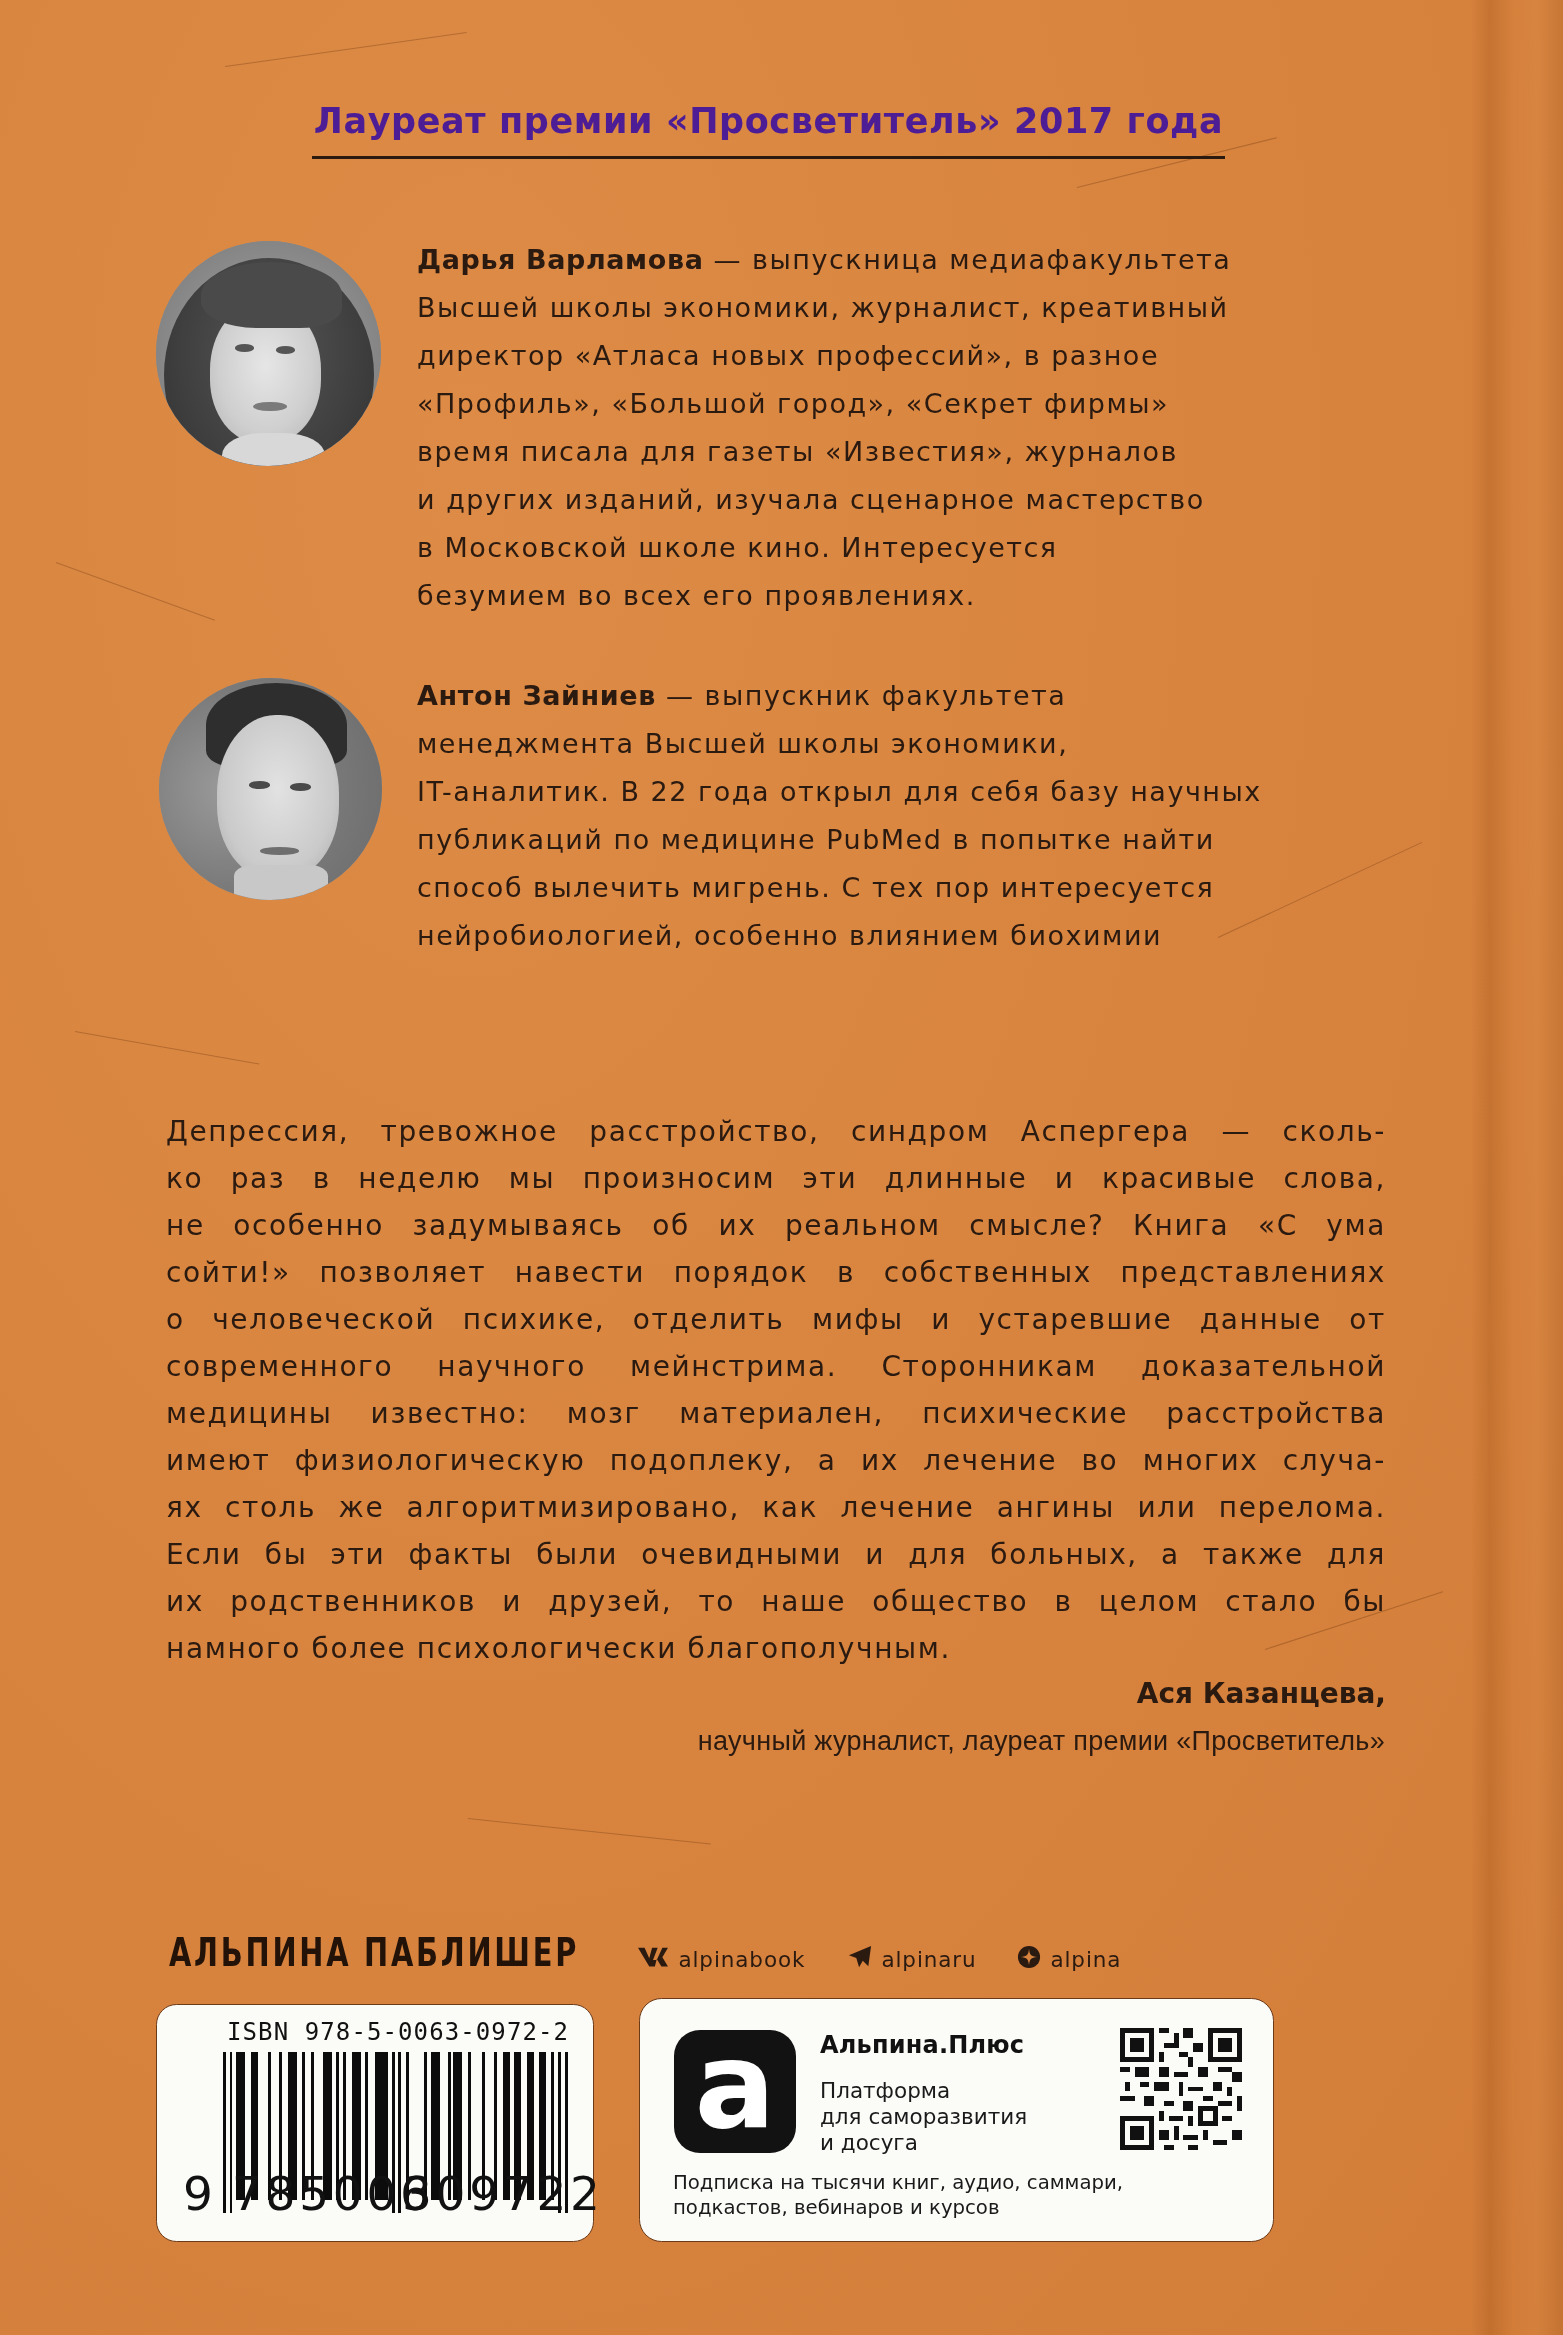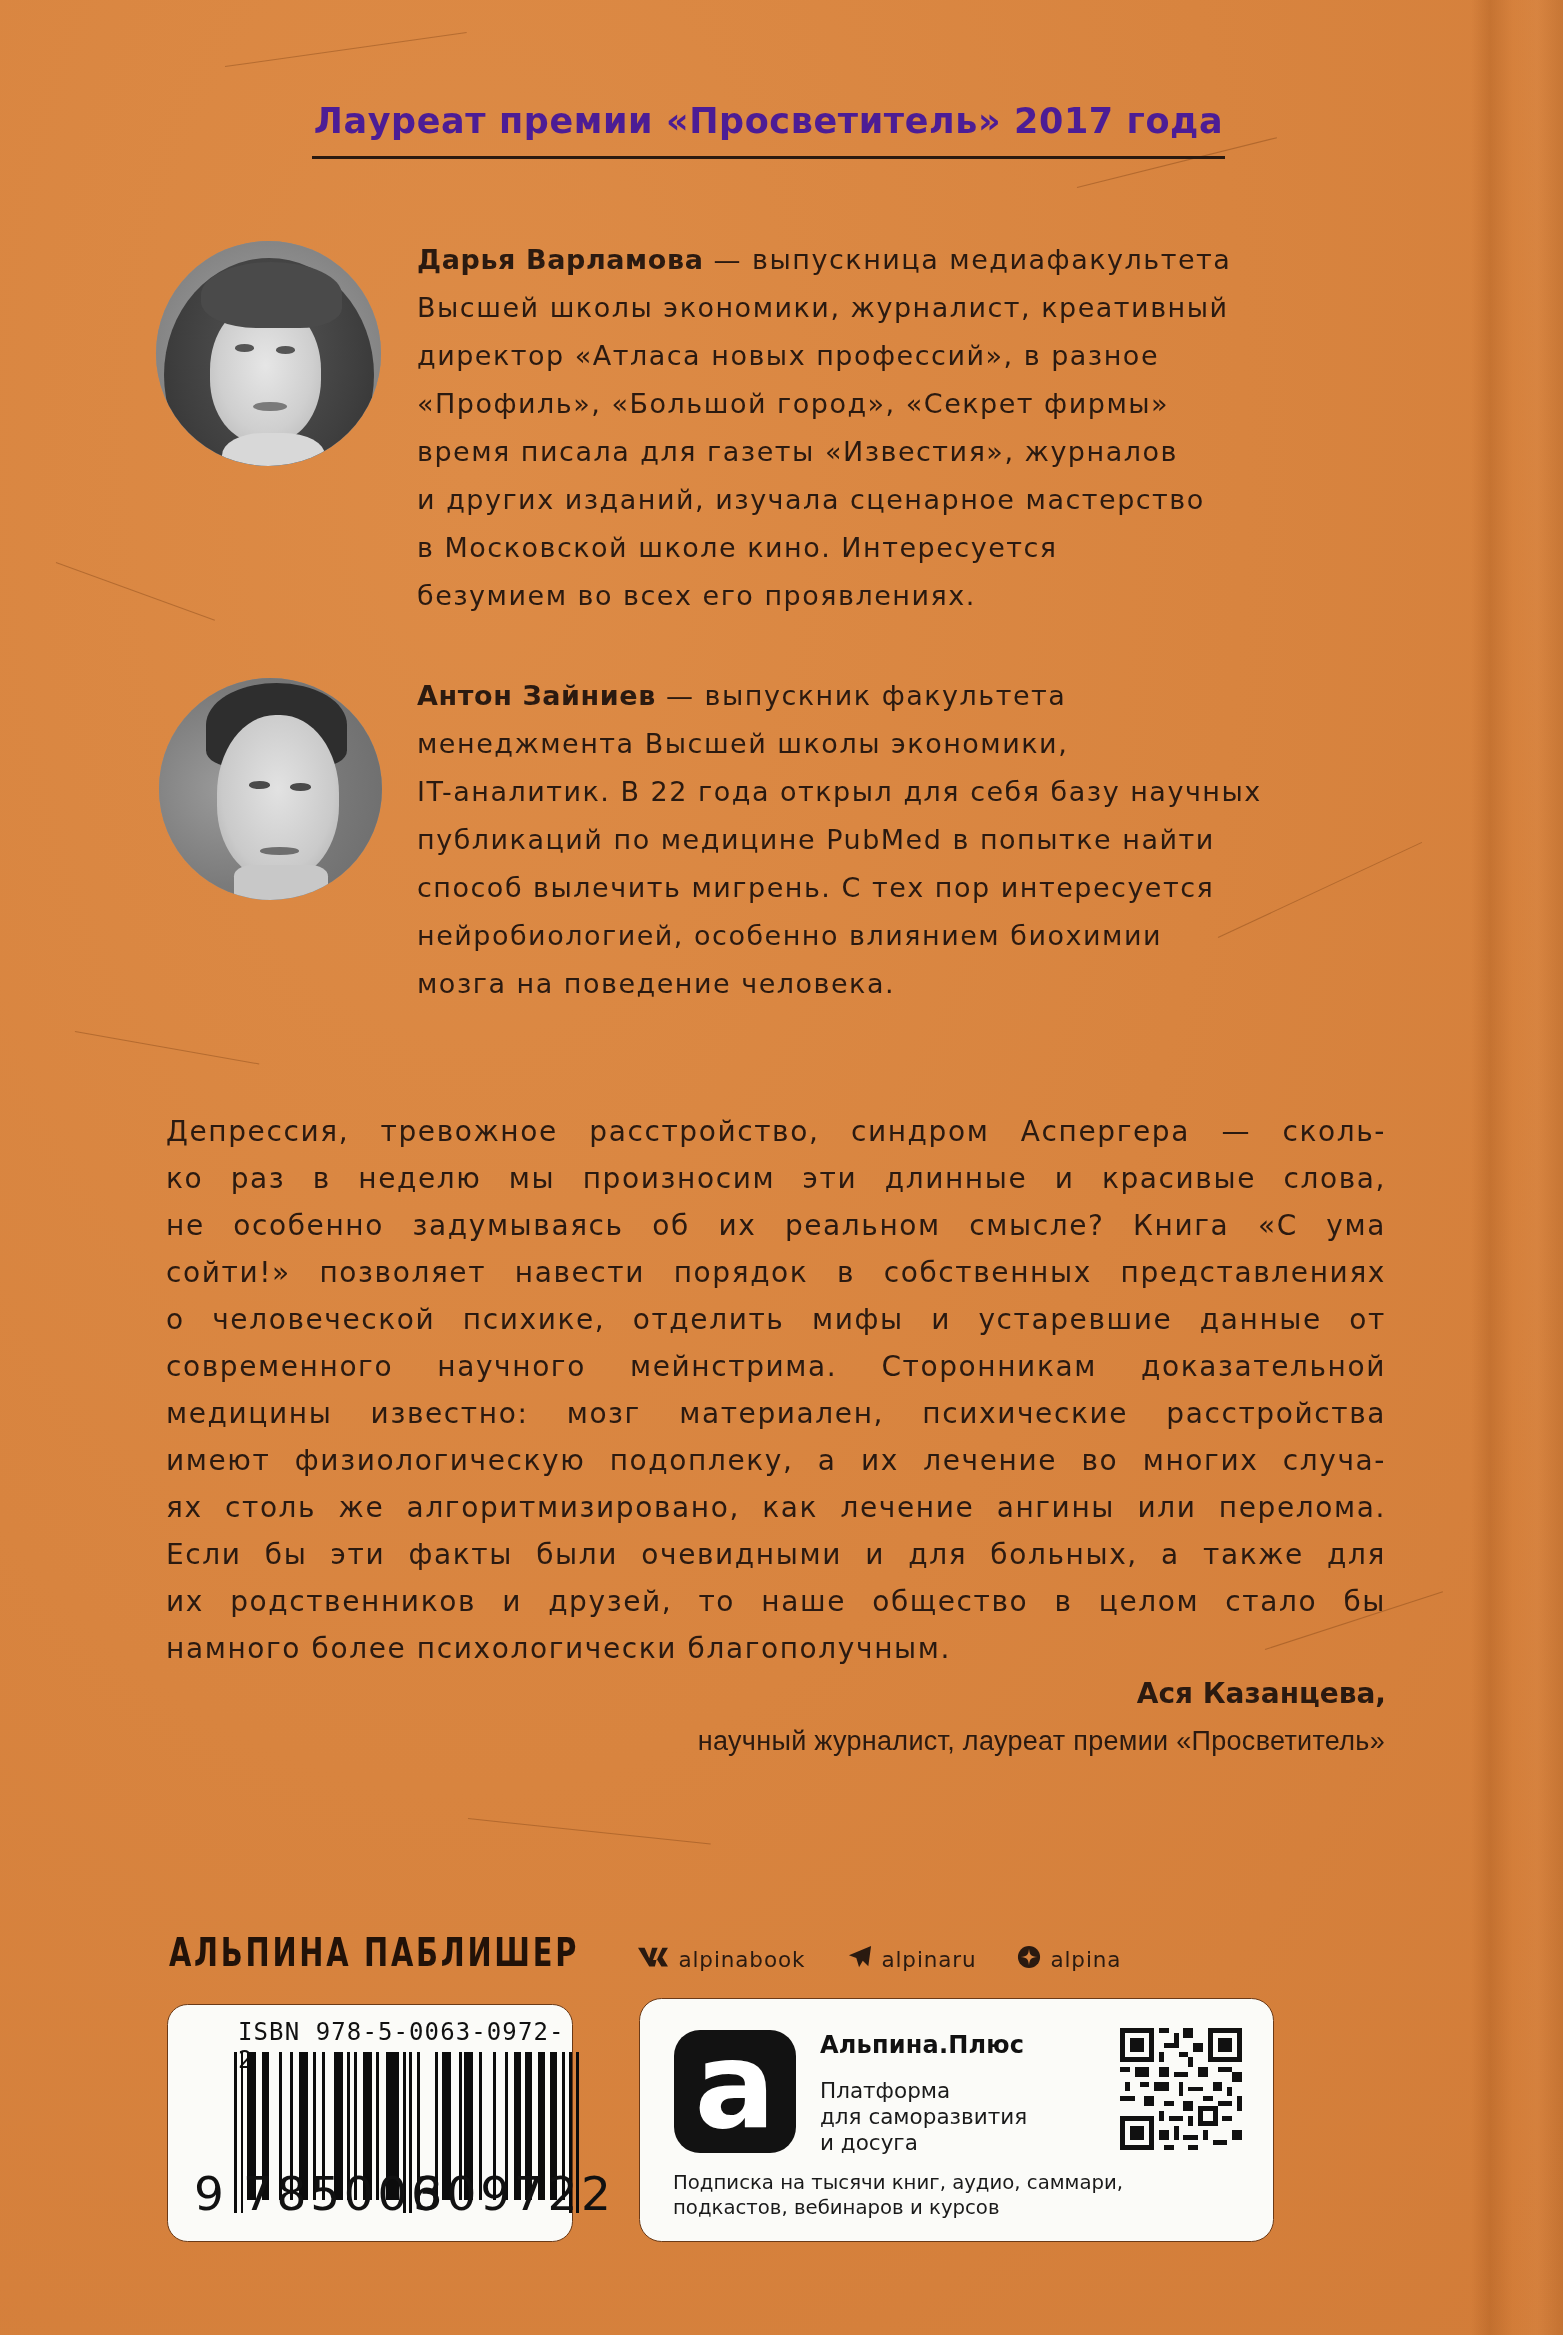--- a/index.html
+++ b/index.html
@@ -56,21 +56,21 @@
     position: absolute; left: 169px; top: 1930px;
     font-family: "DejaVu Sans", sans-serif; font-size: 39px; font-weight: bold;
     letter-spacing: 3.7px; transform: scaleX(0.74); transform-origin: left center;
     white-space: nowrap; color: #221208;
   }
   .social { position: absolute; top: 1943px; height: 32px; display: flex; align-items: center; font-size: 21.5px; letter-spacing: 0.9px; color: #2a1a10; }
   .social .ic { display: inline-block; margin-right: 9.4px; }
 
   
   .barcode-card {
-    position: absolute; left: 167px; top: 2004px; width: 406px; height: 238px;
+    position: absolute; left: 156px; top: 2004px; width: 438px; height: 238px;
     background: #fbfbf8; border-radius: 20.6px; border: 1.9px solid #6b3a17;
   }
   .isbn-text {
     position: absolute; left: 70px; top: 13px; font-family: "DejaVu Sans Mono", monospace;
     font-size: 24px; letter-spacing: 1.1px; color: #111;
   }
   .bars { position: absolute; left: 66px; top: 47px; width: 351px; height: 148px; }
   .bar { position: absolute; top: 0; background: #0c0c0c; }
   .ean-digits { position: absolute; top: 161px; font-family: "DejaVu Sans", sans-serif; font-size: 47px; color: #111; letter-spacing: 3.7px; }
 
@@ -140,21 +140,20 @@
   <div class="face" style="left:75px;top:187px;width:94px;height:56px;background:#c8c8c8;border-radius:20%;"></div>
 </div>
 
 <div class="bio" style="top:672px;">
   <div class="line"><span class="name">Антон Зайниев</span><span> — выпускник факультета</span></div>
   <div class="line">менеджмента Высшей школы экономики,</div>
   <div class="line">IT-аналитик. В 22 года открыл для себя базу научных</div>
   <div class="line">публикаций по медицине PubMed в попытке найти</div>
   <div class="line">способ вылечить мигрень. С тех пор интересуется</div>
   <div class="line">нейробиологией, особенно влиянием биохимии</div>
-  <div class="line">мозга на поведение человека.</div>
 </div>
 
 <div class="quote">
   <div class="line">Депрессия, тревожное расстройство, синдром Аспергера — сколь-</div>
   <div class="line">ко раз в неделю мы произносим эти длинные и красивые слова,</div>
   <div class="line">не особенно задумываясь об их реальном смысле? Книга «С ума</div>
   <div class="line">сойти!» позволяет навести порядок в собственных представлениях</div>
   <div class="line">о человеческой психике, отделить мифы и устаревшие данные от</div>
   <div class="line">современного научного мейнстрима. Сторонникам доказательной</div>
   <div class="line">медицины известно: мозг материален, психические расстройства</div>

